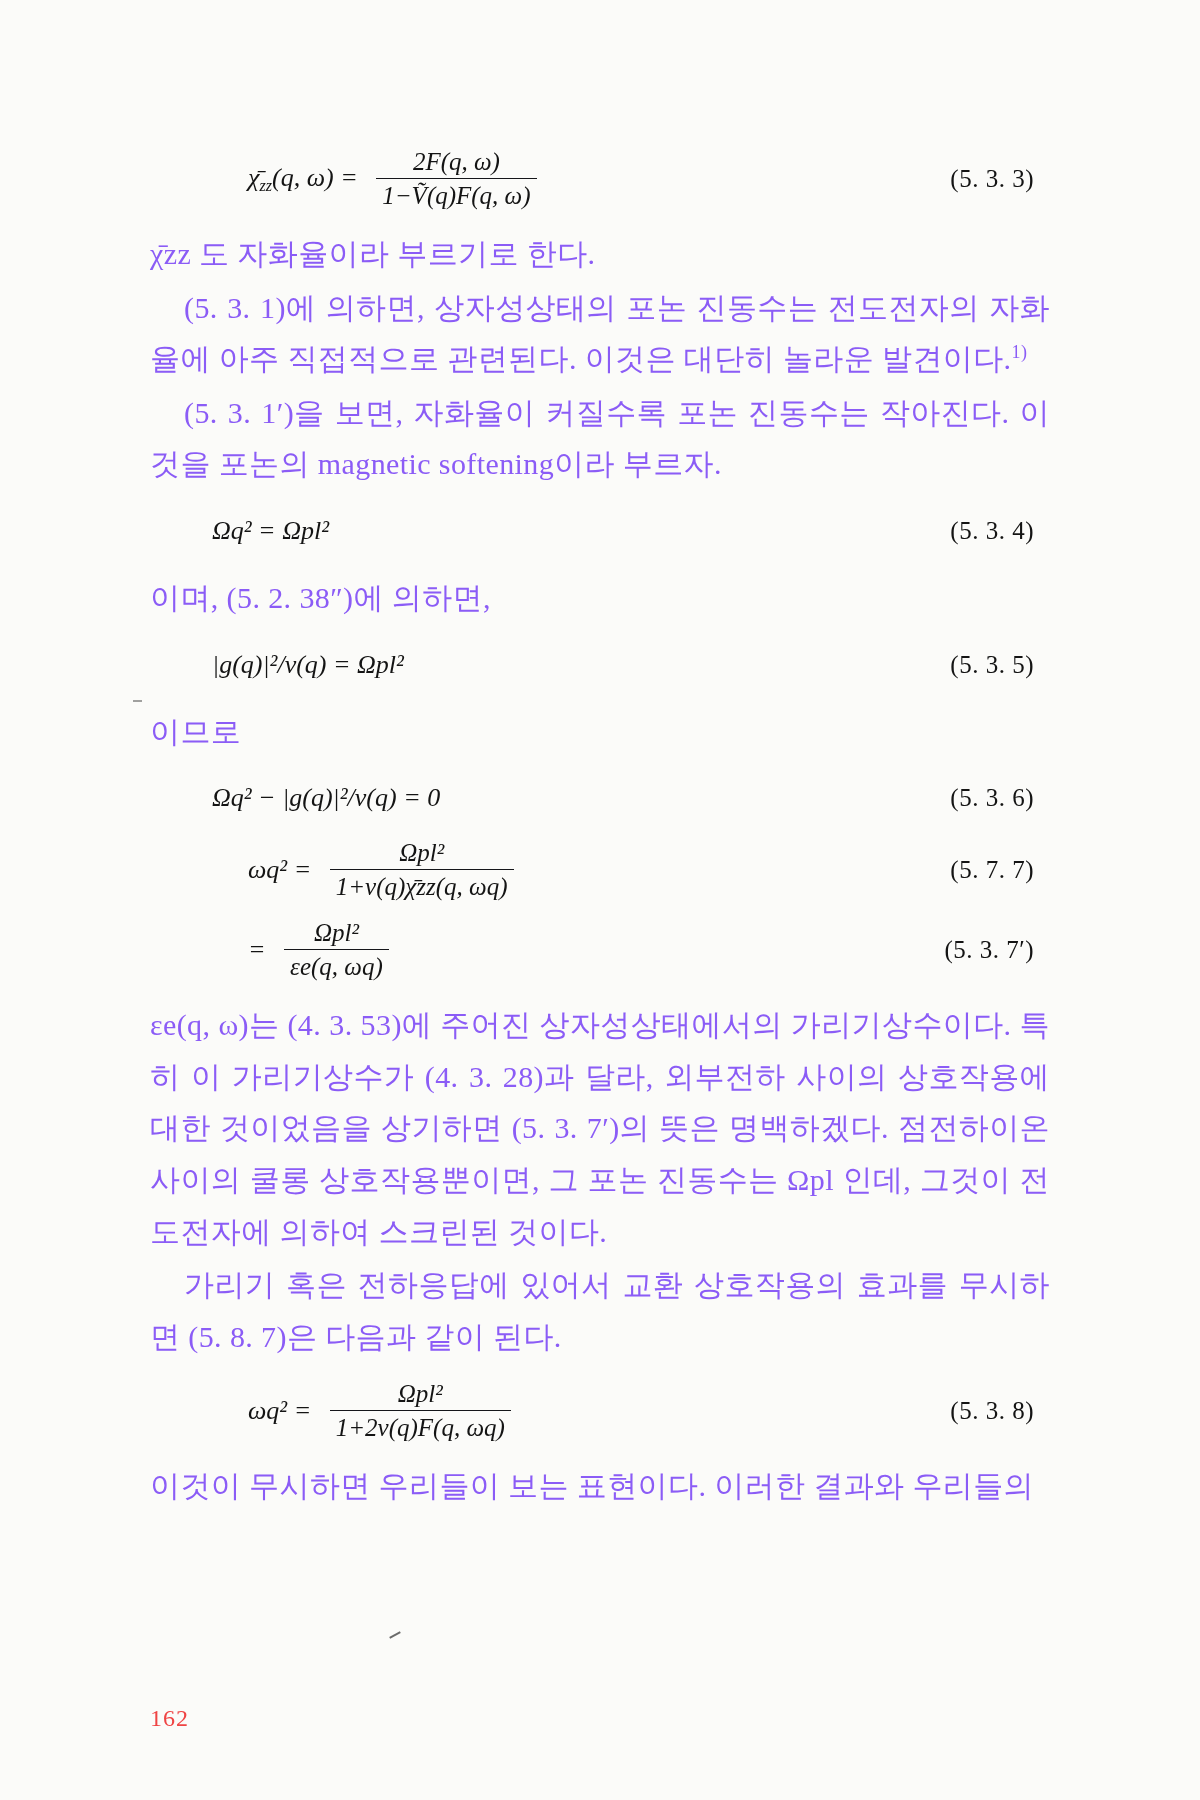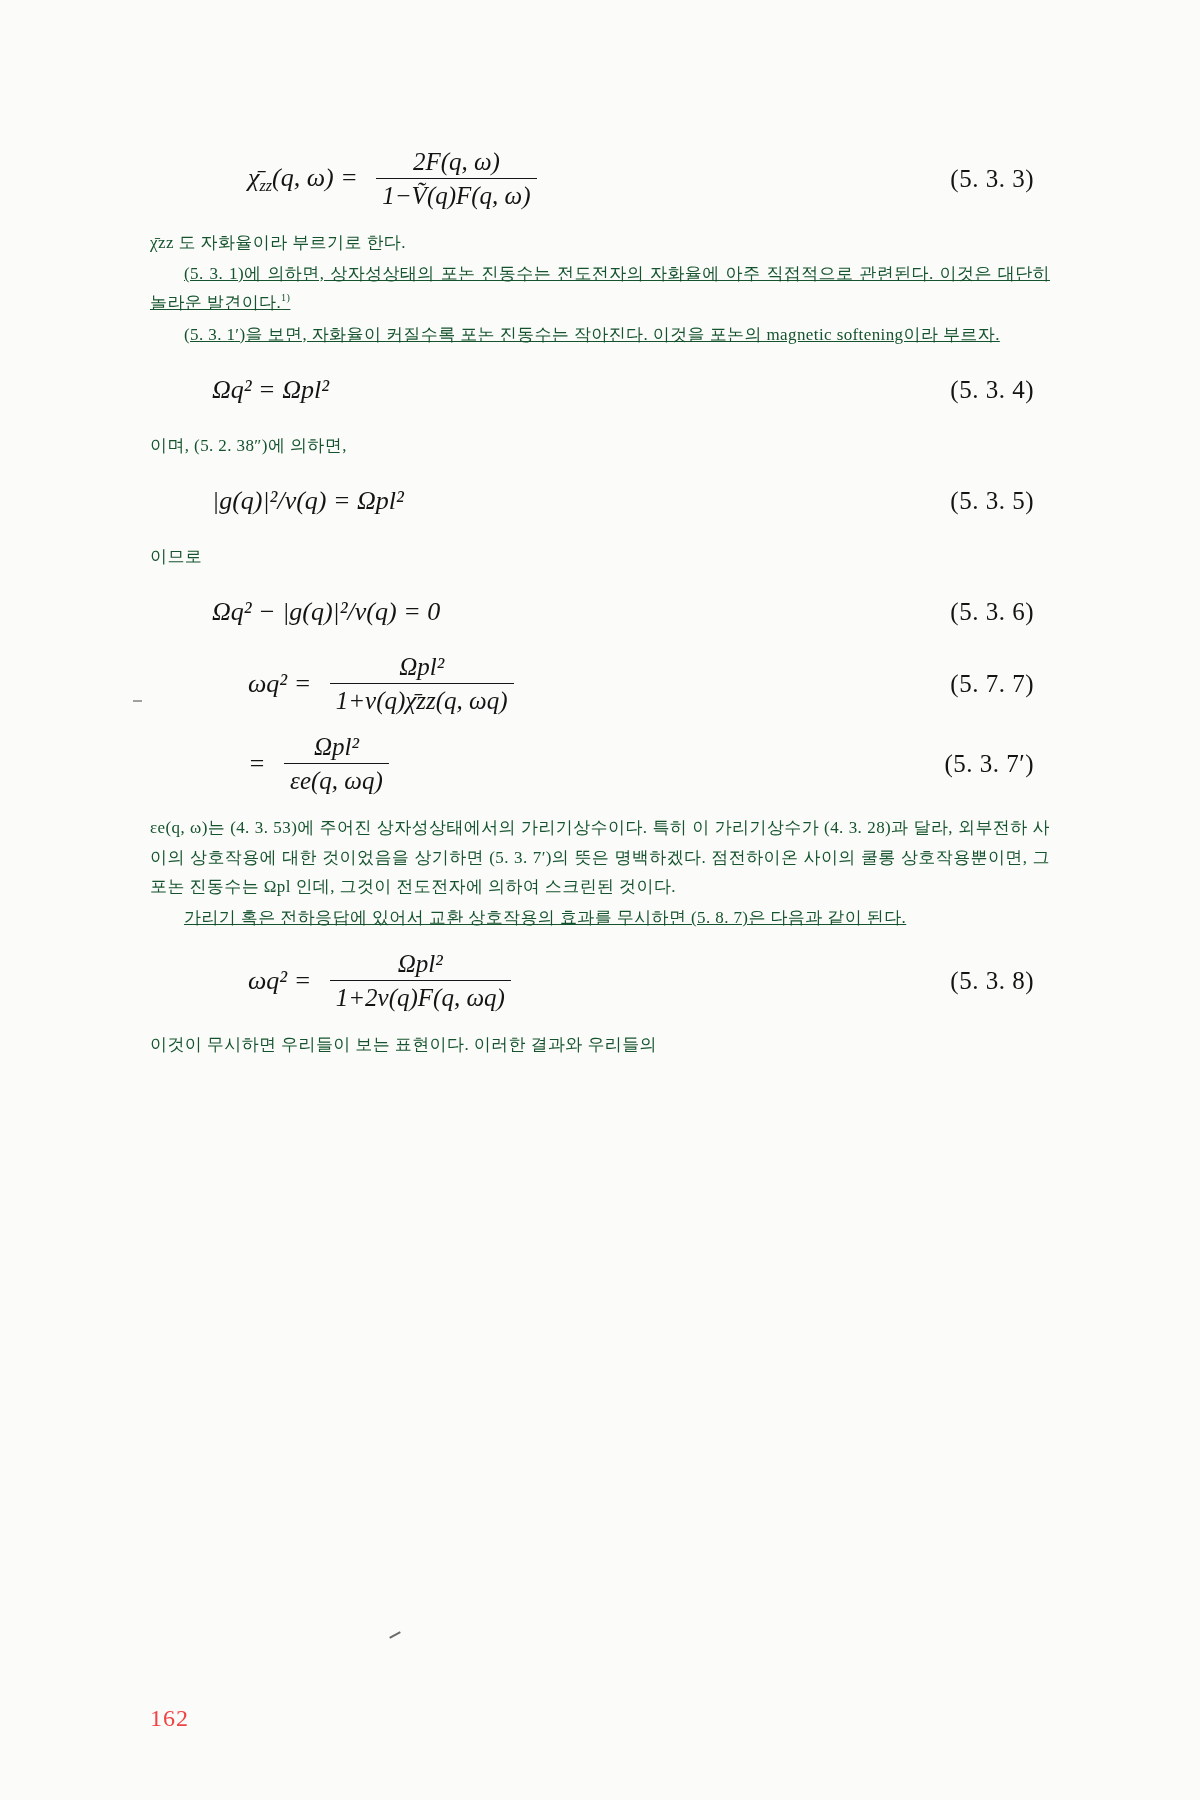--- a/index.html
+++ b/index.html
@@ -23,28 +23,28 @@
     background: #fbfbf9;
   }
   .content {
     position: absolute;
     left: 150px;
     top: 130px;
     width: 900px;
   }
   
   .para {
-    font-size: 17px;
+    font-size: 30px;
     line-height: 1.72;
     text-align: justify;
     letter-spacing: 0.4px;
     margin: 0 0 2px 0;
-    color: #14532d;
-  }
-  .para.indent { text-indent: 34px; text-decoration: underline; }
+    color: #8b5cf6;
+  }
+  .para.indent { text-indent: 34px; }
 
   
   .eq-row {
     position: relative;
     display: flex;
     align-items: center;
     min-height: 46px;
     margin: 18px 0 18px 0;
   }
   .eq-body {

